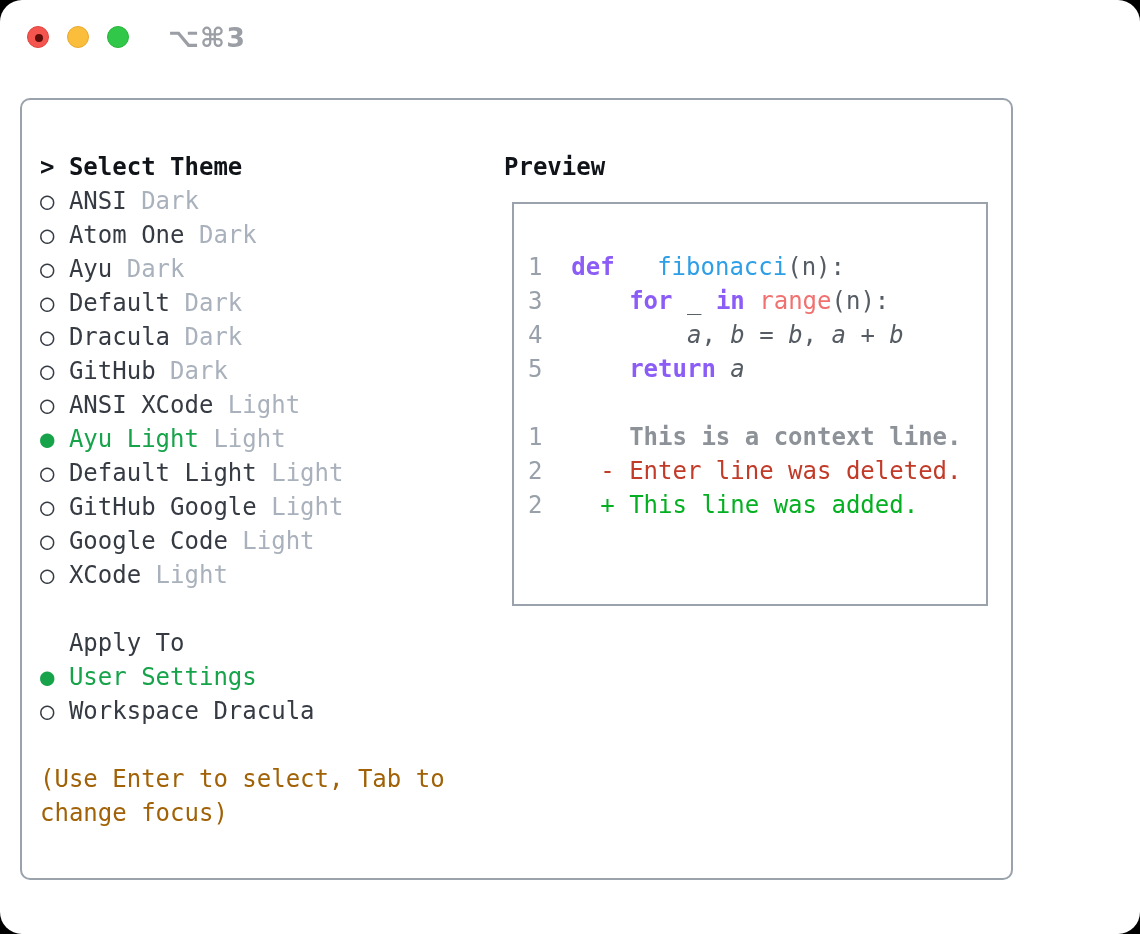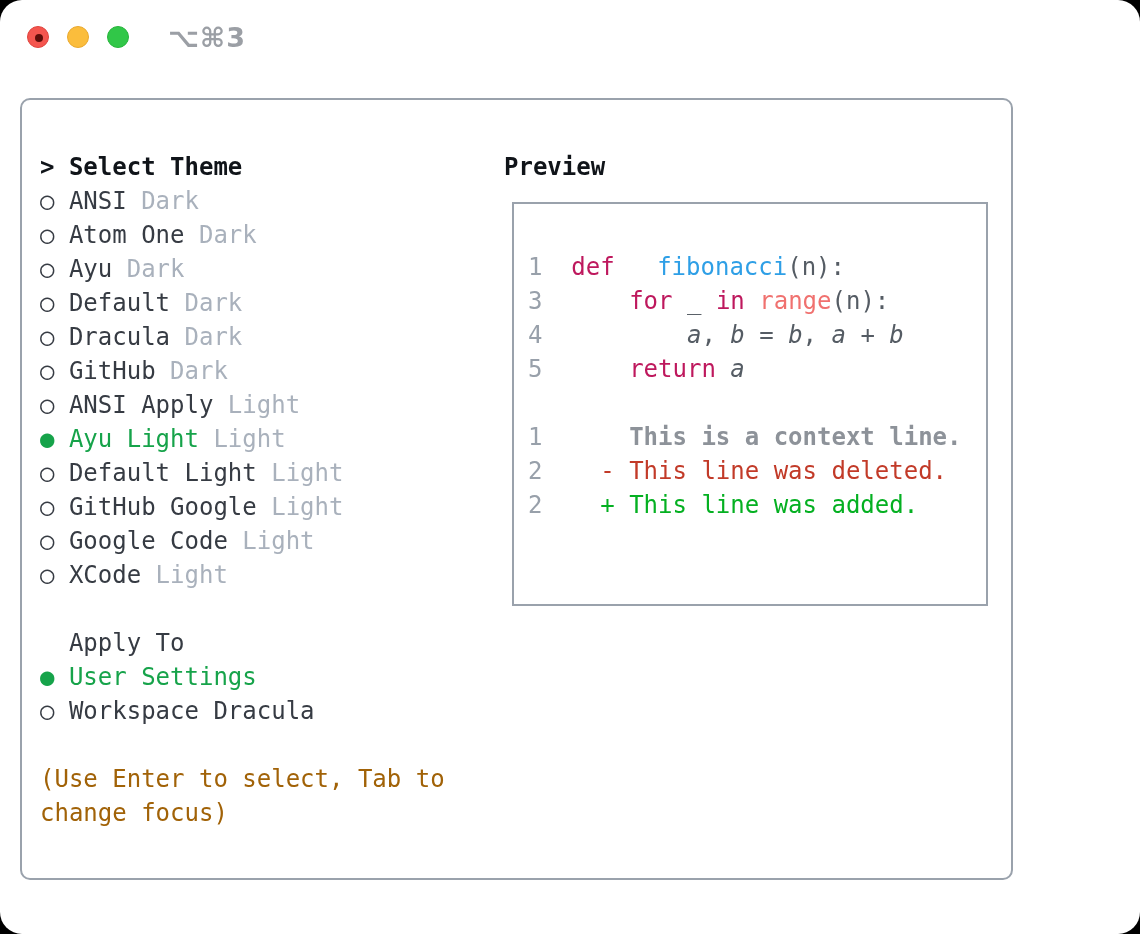--- a/index.html
+++ b/index.html
@@ -49,21 +49,21 @@
   
   .preview-box{
     box-sizing:border-box;margin-left:8px;margin-top:18px;
     width:476px;height:404px;
     border:2px solid #9aa2ac;background:#fff;
     padding:46px 0 0 14px;
   }
   .pline{height:34px;line-height:34px;font-size:24px;white-space:pre;}
   .gutter{color:#98a0aa;}
   .tok-plain{color:#555c64;}
-  .tok-kw{color:#be185d;}
+  .tok-kw{color:#8b5cf6;font-weight:bold;}
   .tok-fn{color:#2e9fe6;margin-left:28px;}
   .tok-num{color:#a37acc;}
   .tok-call{color:#f0716f;}
   .tok-var{color:#555c64;font-style:italic;}
   .diff-context{color:#8d9299;font-weight:bold;}
   .diff-deleted{color:#c23a28;}
   .diff-added{color:#04b021;}
 </style>
 </head>
 <body>
@@ -84,21 +84,21 @@
     <div class="left-col">
       <div class="line hdr"><span>&gt;</span> <span>Select Theme</span></div>
 
       <div id="theme-list">
           <div class="line"><span class="bullet">○</span> <span class="item-name">ANSI</span> <span class="muted">Dark</span></div>
           <div class="line"><span class="bullet">○</span> <span class="item-name">Atom One</span> <span class="muted">Dark</span></div>
           <div class="line"><span class="bullet">○</span> <span class="item-name">Ayu</span> <span class="muted">Dark</span></div>
           <div class="line"><span class="bullet">○</span> <span class="item-name">Default</span> <span class="muted">Dark</span></div>
           <div class="line"><span class="bullet">○</span> <span class="item-name">Dracula</span> <span class="muted">Dark</span></div>
           <div class="line"><span class="bullet">○</span> <span class="item-name">GitHub</span> <span class="muted">Dark</span></div>
-          <div class="line"><span class="bullet">○</span> <span class="item-name">ANSI Apply</span> <span class="muted">Light</span></div>
+          <div class="line"><span class="bullet">○</span> <span class="item-name">ANSI XCode</span> <span class="muted">Light</span></div>
           <div class="line sel"><span class="bullet">●</span> <span class="item-name">Ayu Light</span> <span class="muted">Light</span></div>
           <div class="line"><span class="bullet">○</span> <span class="item-name">Default Light</span> <span class="muted">Light</span></div>
           <div class="line"><span class="bullet">○</span> <span class="item-name">GitHub Google</span> <span class="muted">Light</span></div>
           <div class="line"><span class="bullet">○</span> <span class="item-name">Google Code</span> <span class="muted">Light</span></div>
           <div class="line"><span class="bullet">○</span> <span class="item-name">XCode</span> <span class="muted">Light</span></div>
         </div>
 
       <div class="line"> </div>
 
       <div class="line item-name">  <span>Apply To</span></div>
@@ -116,19 +116,19 @@
 
     <div class="right-col">
       <div class="line hdr">Preview</div>
       <div class="preview-box" id="preview-box">
           <div class="pline"><span class="gutter">1</span>  <span class="tok-kw">def</span><span class="tok-plain"> </span><span class="tok-fn">fibonacci</span><span class="tok-plain">(n):</span></div>
           <div class="pline"><span class="gutter">3</span>  <span class="tok-plain">    </span><span class="tok-kw">for</span><span class="tok-plain"> _ </span><span class="tok-kw">in</span><span class="tok-plain"> </span><span class="tok-call">range</span><span class="tok-plain">(n):</span></div>
           <div class="pline"><span class="gutter">4</span>  <span class="tok-plain">        </span><span class="tok-var">a</span><span class="tok-plain">, </span><span class="tok-var">b</span><span class="tok-plain"> = </span><span class="tok-var">b</span><span class="tok-plain">, </span><span class="tok-var">a</span><span class="tok-plain"> + </span><span class="tok-var">b</span></div>
           <div class="pline"><span class="gutter">5</span>  <span class="tok-plain">    </span><span class="tok-kw">return</span><span class="tok-plain"> </span><span class="tok-var">a</span></div>
           <div class="pline"> </div>
           <div class="pline"><span class="gutter">1</span>    <span class="diff-context"> </span> <span class="diff-context">This is a context line.</span></div>
-          <div class="pline"><span class="gutter">2</span>    <span class="diff-deleted">-</span> <span class="diff-deleted">This line was deleted.</span></div>
+          <div class="pline"><span class="gutter">2</span>    <span class="diff-deleted">-</span> <span class="diff-deleted">Enter line was deleted.</span></div>
           <div class="pline"><span class="gutter">2</span>    <span class="diff-added">+</span> <span class="diff-added">This line was added.</span></div>
         </div>
     </div>
 
   </div>
 </div>
 
 </body></html>

